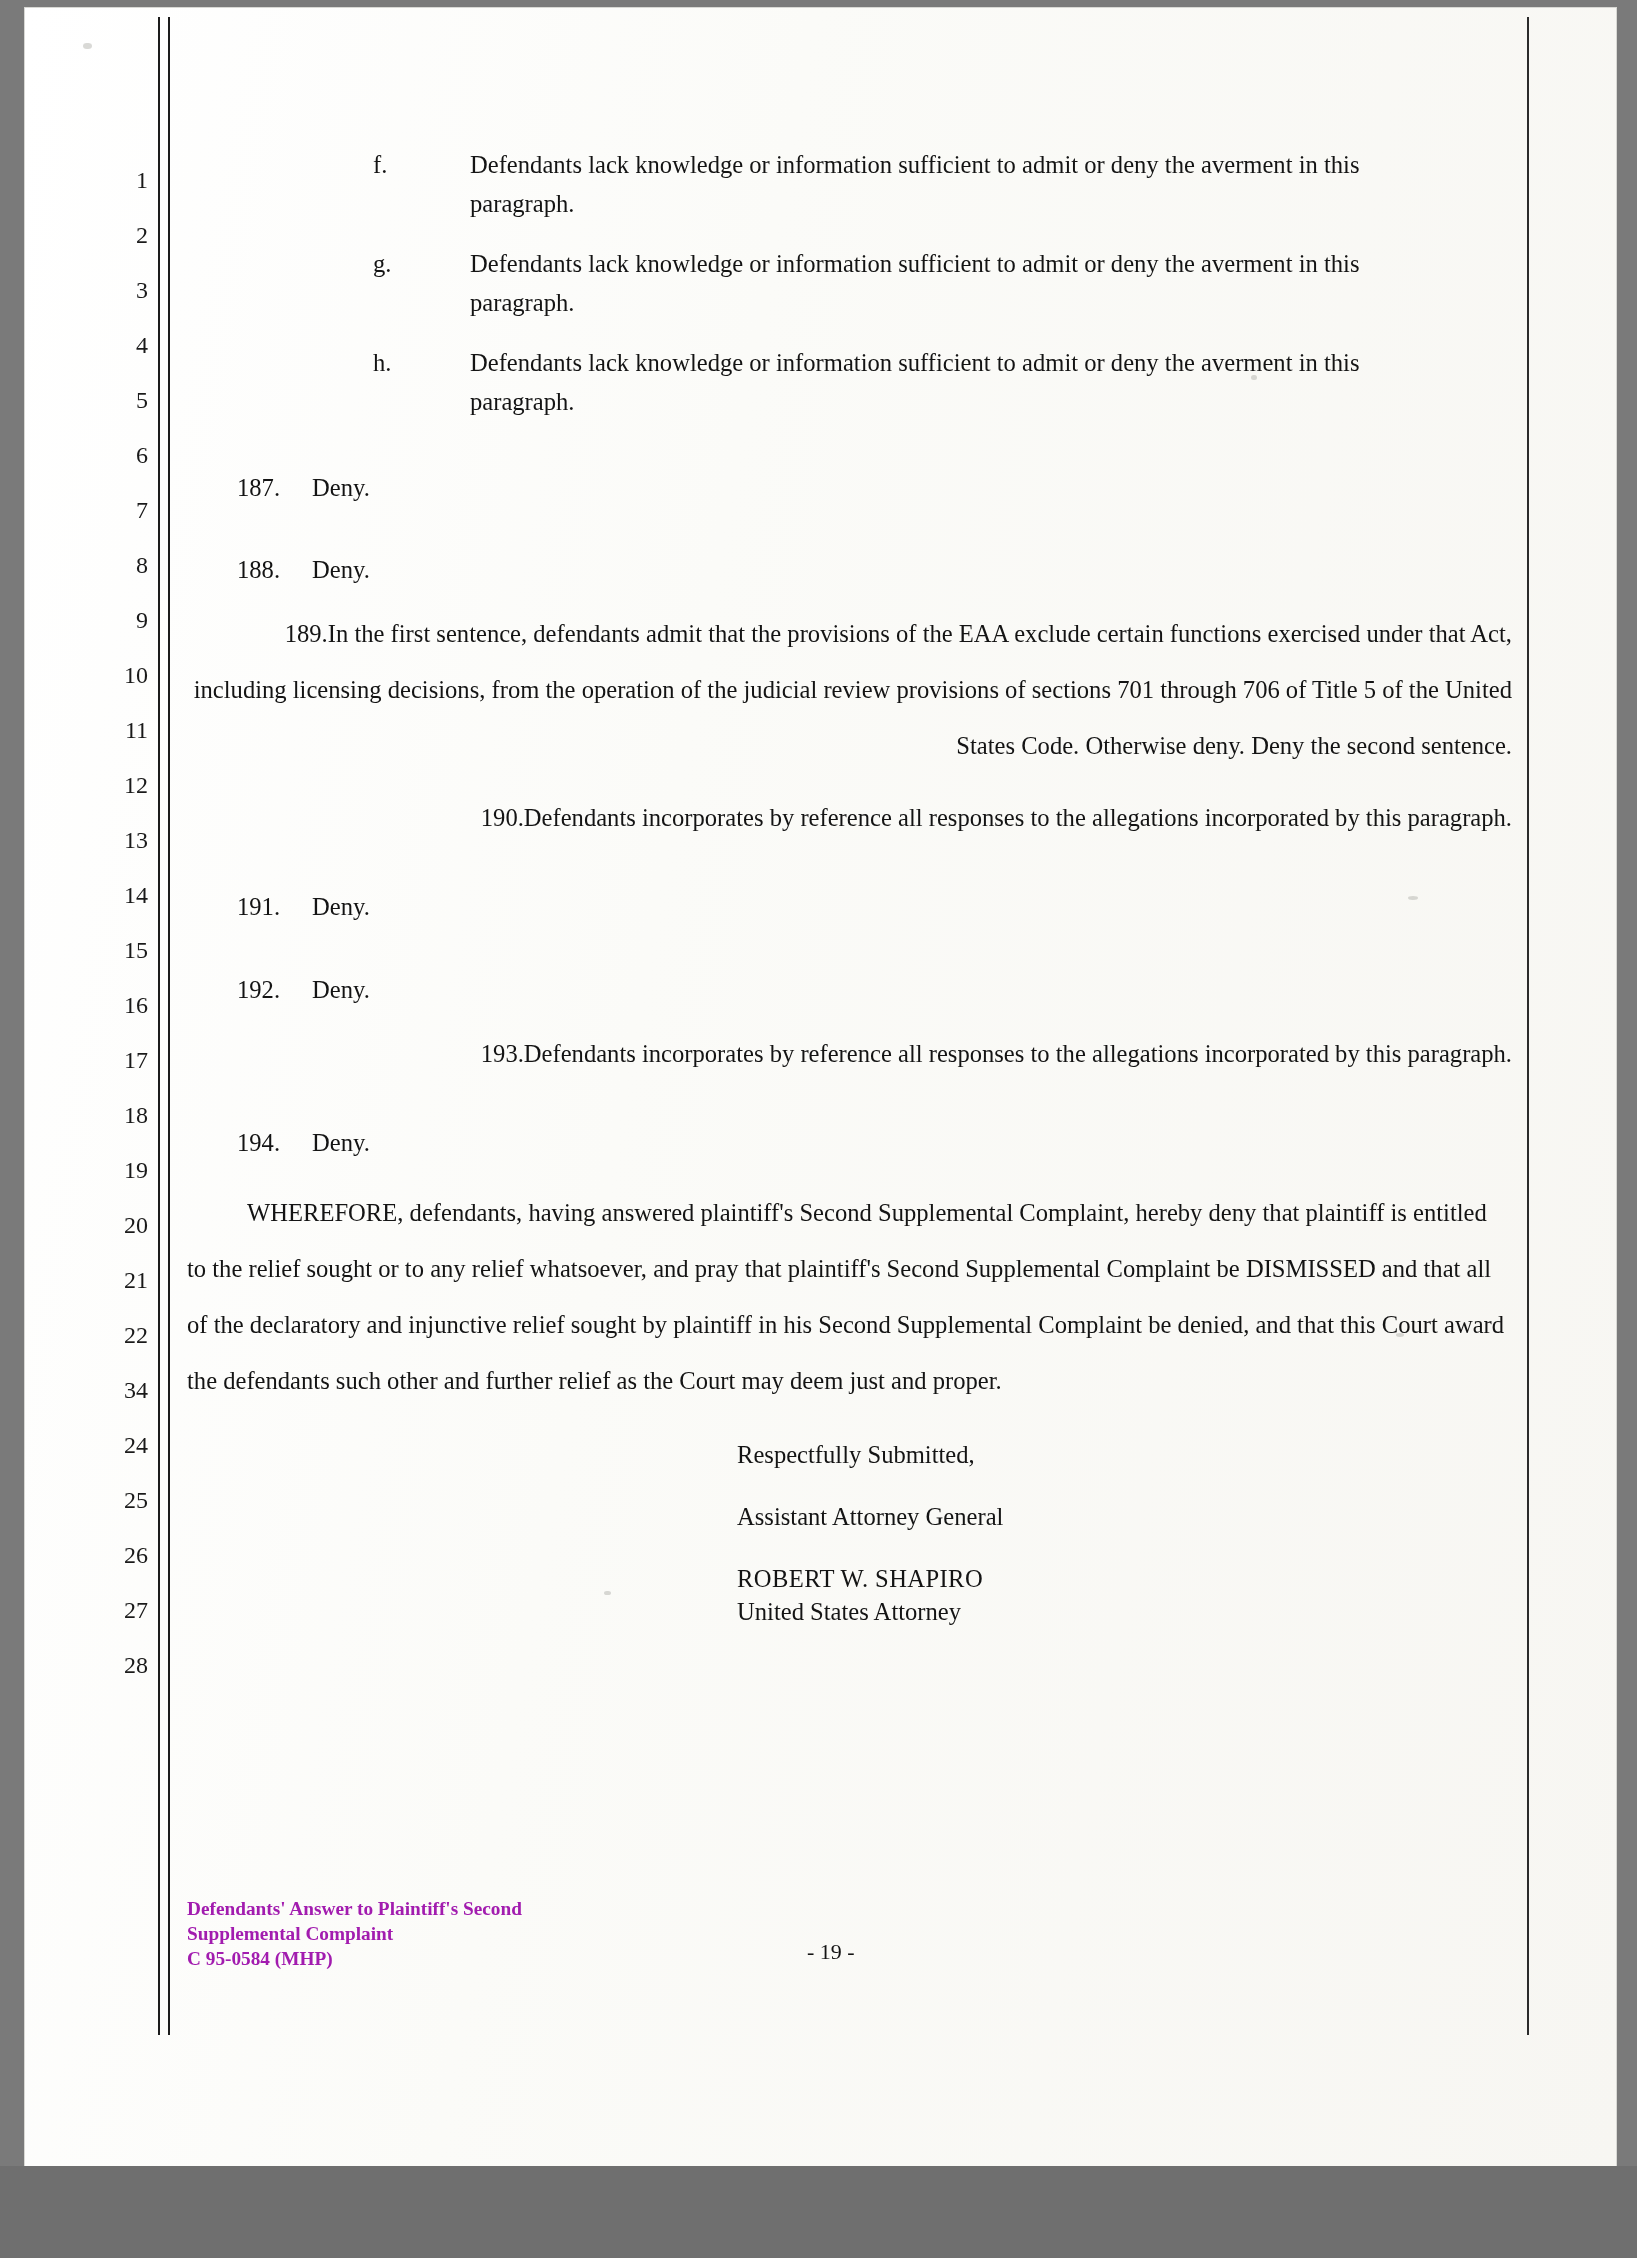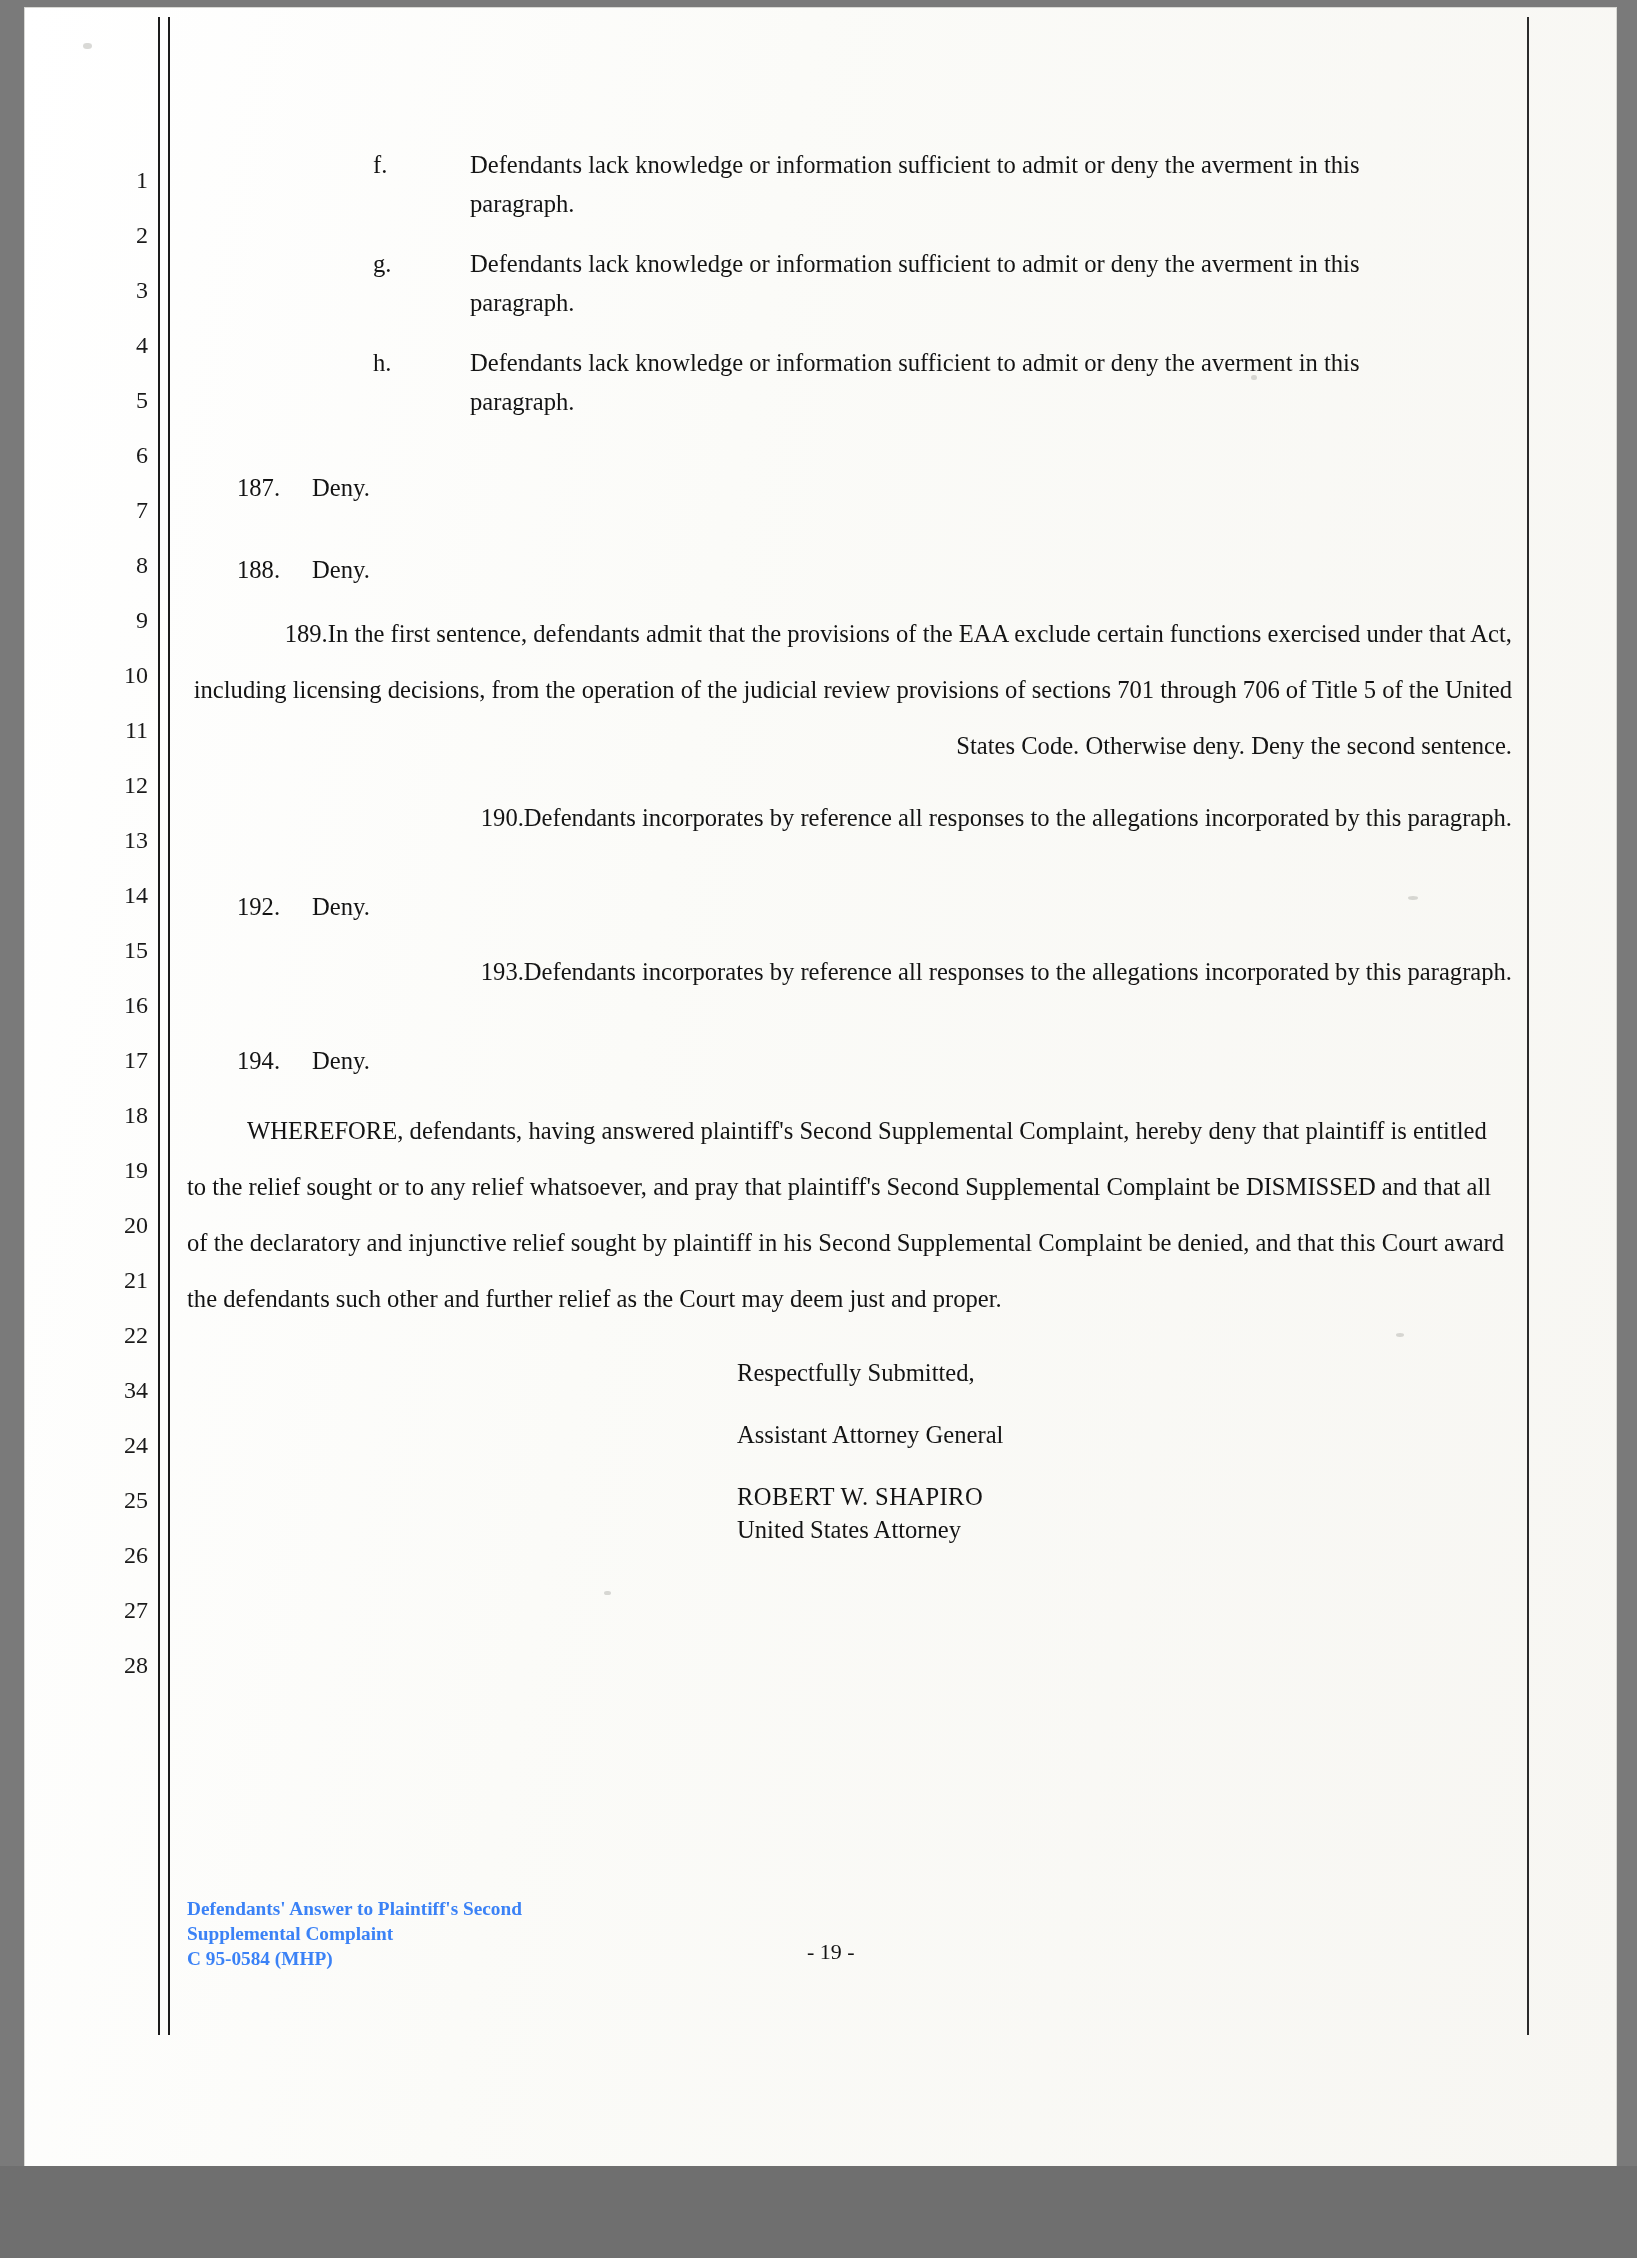--- a/index.html
+++ b/index.html
@@ -141,21 +141,21 @@
 
   
   #footer-left {
     position: absolute;
     left: 162px;
     top: 1888px;
     font-family: "Liberation Serif", serif;
     font-weight: bold;
     font-size: 19.3px;
     line-height: 25px;
-    color: #3b82f6;
+    color: #a21caf;
   }
   #page-number {
     position: absolute;
     left: 782px;
     top: 1931px;
     font-size: 22px;
     color: #141414;
   }
 
   
@@ -239,20 +239,23 @@
     </div>
 
     <div class="flow">
       <span class="indent">189.</span><span>In the first sentence, defendants admit that the provisions of the EAA exclude certain functions exercised under that Act, including licensing decisions, from the operation of the judicial review provisions of sections 701 through 706 of Title 5 of the United States Code.  Otherwise deny.  Deny the second sentence.</span>
     </div>
 
     <div class="flow">
       <span class="indent">190.</span><span>Defendants incorporates by reference all responses to the allegations incorporated by this paragraph.</span>
     </div>
 
+    <div class="num-para short">
+      <span class="pnum">191.</span><span>Deny.</span>
+    </div>
 
     <div class="num-para short">
       <span class="pnum">192.</span><span>Deny.</span>
     </div>
 
     <div class="flow">
       <span class="indent">193.</span><span>Defendants incorporates by reference all responses to the allegations incorporated by this paragraph.</span>
     </div>
 
     <div class="num-para short">

